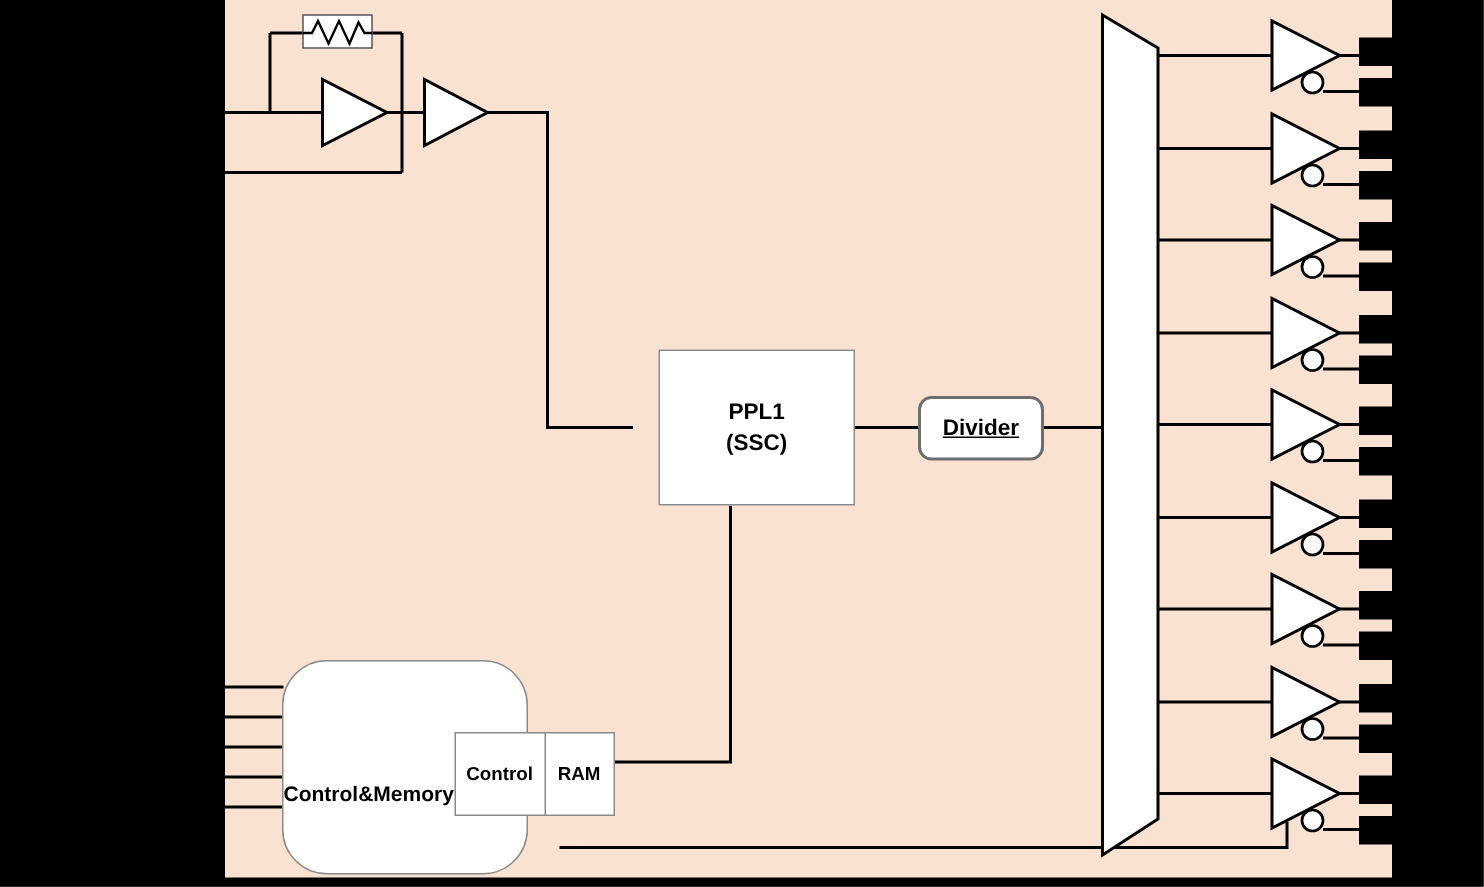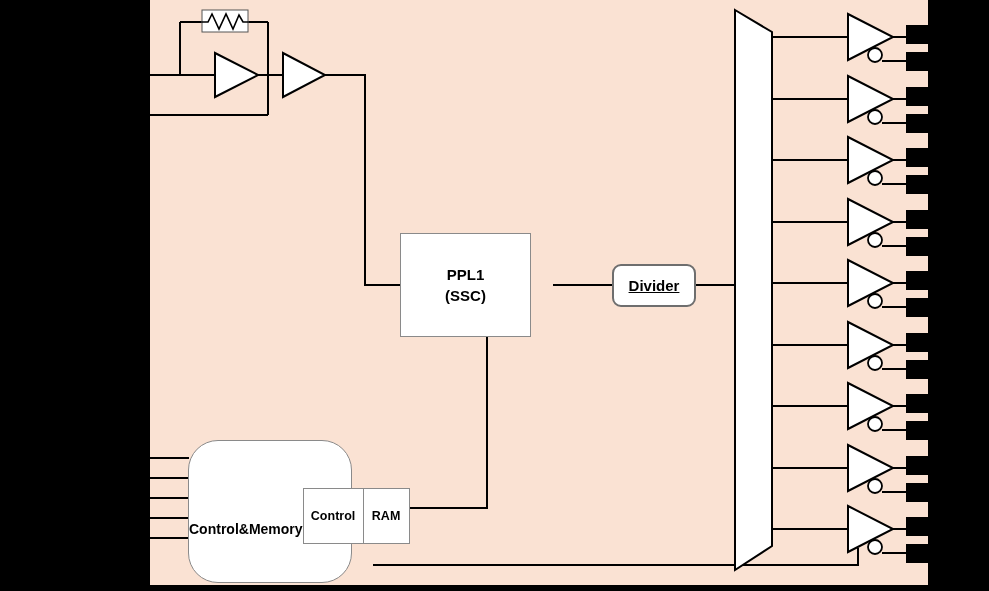--- a/index.html
+++ b/index.html
@@ -8,21 +8,21 @@
   svg line, svg polyline{stroke:#000;stroke-width:2;fill:none;}
   svg polygon{fill:#fff;stroke:#000;stroke-width:2;}
   svg circle{fill:#fff;stroke:#000;stroke-width:1.8;}
   svg rect.pin{fill:#000;stroke:none;}
   svg rect.chip{fill:#FAE2D3;stroke:none;}
   svg rect.res{fill:#fff;stroke:#555;stroke-width:1;}
   svg polyline.zig{stroke-width:1.6;}
   .box{position:absolute;background:#fff;border:1.6px solid #8a8a8a;box-sizing:border-box;
        display:flex;align-items:center;justify-content:center;z-index:2;
        font-family:"Liberation Sans",sans-serif;font-weight:bold;color:#000;}
-  .pll{left:400px;top:233px;width:131px;height:104px;flex-direction:column;font-size:15px;line-height:1.4;}
+  .pll{left:439px;top:233px;width:131px;height:104px;flex-direction:column;font-size:15px;line-height:1.4;}
   .divider{left:612px;top:264px;width:84px;height:43px;border-radius:9px;font-size:15px;border-width:2px;border-color:#6e6e6e;text-decoration:underline;}
   .ctrlmem{left:188px;top:440px;width:164px;height:143px;border-radius:30px;
            flex-direction:row;justify-content:flex-start;}
   .cm-title{margin-top:34px;font-size:14px;}
   .cm-inner{display:flex;margin-top:9px;}
   .cm-sub{border:1.4px solid #8a8a8a;background:#fff;display:flex;align-items:center;justify-content:center;
           font-size:12.5px;box-sizing:border-box;}
   .cm-control{width:61px;height:56px;}
   .cm-ram{width:46px;height:56px;border-left:none;}
 </style>

